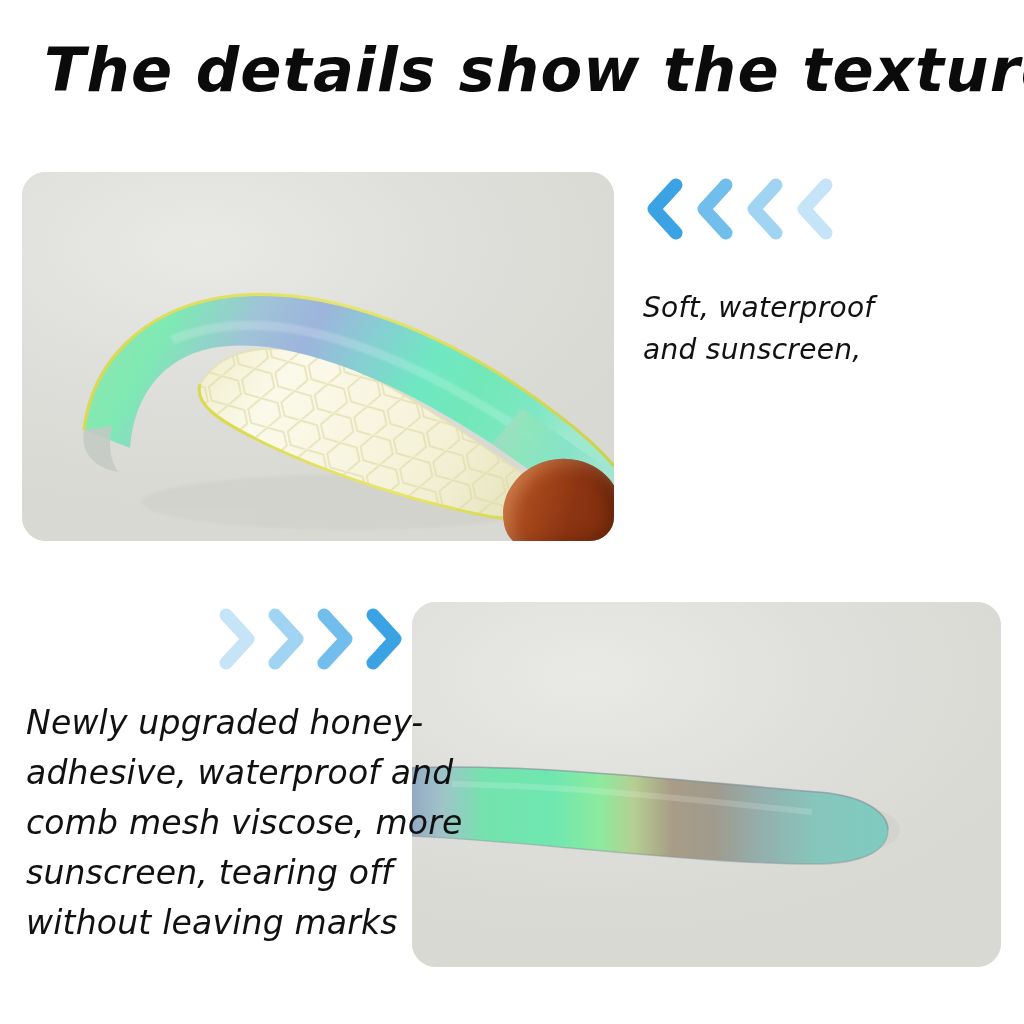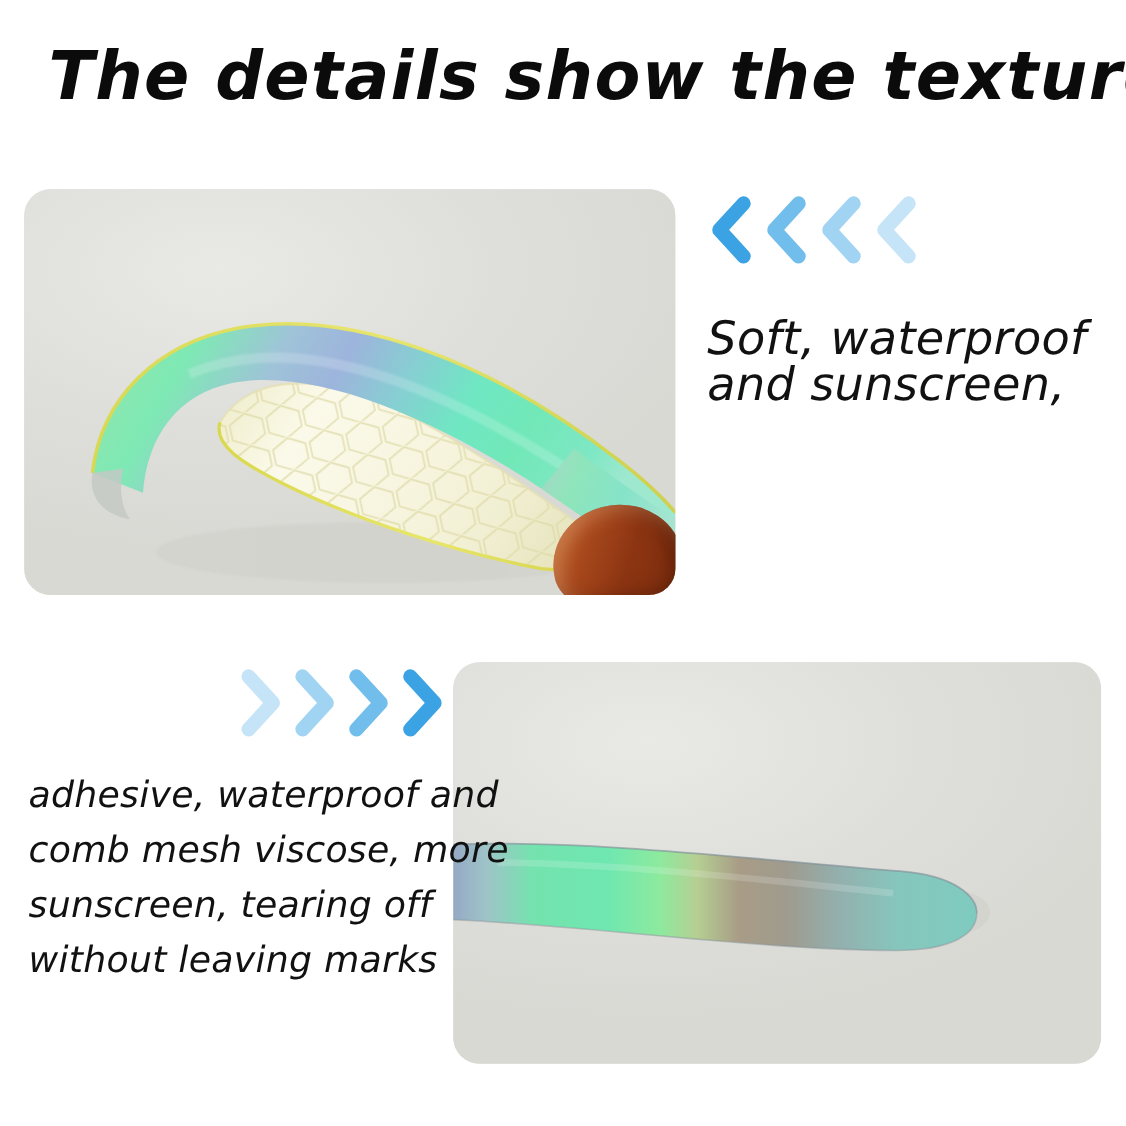--- a/index.html
+++ b/index.html
@@ -102,21 +102,21 @@
   .feature-text {
     position: absolute;
     font-family: "DejaVu Sans", sans-serif;
     font-style: italic;
     color: #111111;
   }
   #text-soft {
     left: 643px;
     top: 287px;
     width: 360px;
-    font-size: 42px;
+    font-size: 28px;
     line-height: 42px;
     letter-spacing: .3px;
   }
   #text-honeycomb {
     left: 26px;
     top: 698px;
     width: 380px;
     font-size: 33px;
     line-height: 50px;
     letter-spacing: .2px;
@@ -294,17 +294,18 @@
       <path d="M-4 166 C120 160 300 182 406 190 C458 194 476 214 476 228" fill="none" stroke="#7f8f96" stroke-width="1.6" opacity="0.65"></path>
 
       <path d="M476 228 C476 248 452 262 402 262 C280 262 110 238 -4 234" fill="none" stroke="#8a969a" stroke-width="1.4" opacity="0.5"></path>
 
       <path d="M40 182 C170 184 300 200 400 210" fill="none" stroke="#ffffff" stroke-width="6" opacity="0.16" filter="url(#stripBlur)"></path>
     </g>
   </svg>
 </div>
 
 <div class="feature-text" id="text-honeycomb">
+  <span class="line">Newly upgraded honey-</span>
   <span class="line">adhesive, waterproof and</span>
   <span class="line">comb mesh viscose, more</span>
   <span class="line">sunscreen, tearing off</span>
   <span class="line">without leaving marks</span>
 </div>
 
 </body></html>

